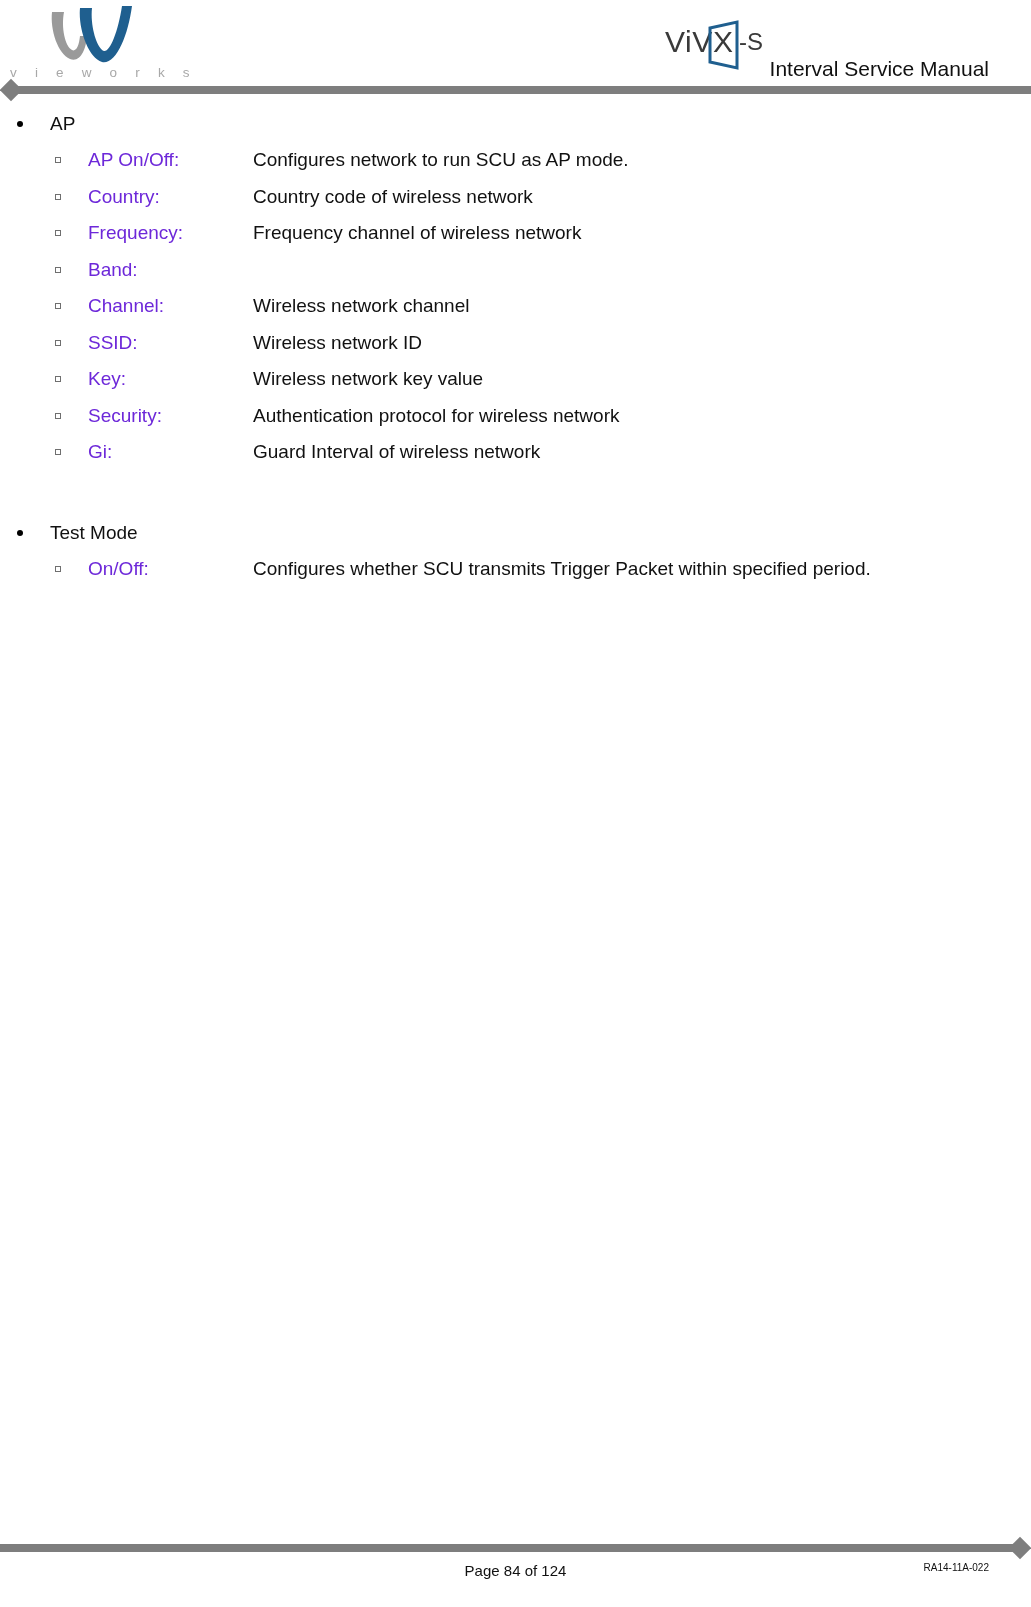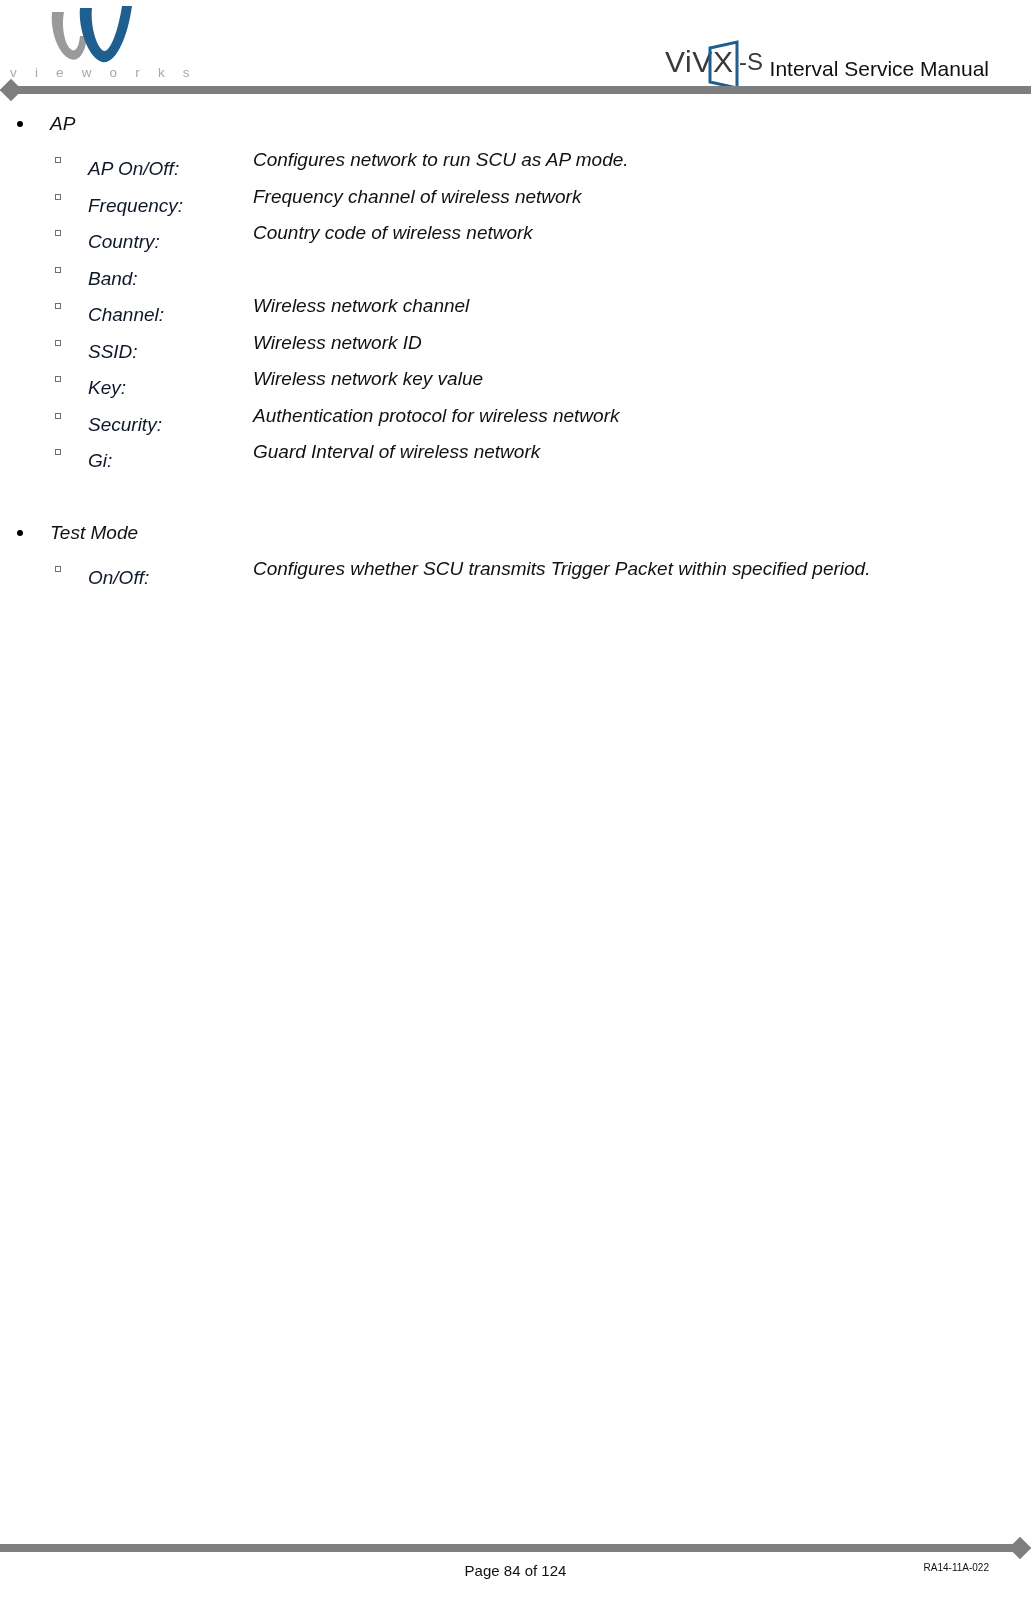--- a/index.html
+++ b/index.html
@@ -57,21 +57,21 @@
     color: #a8a8a8;
     font-weight: 400;
     white-space: nowrap;
     line-height: 1;
   }
 
   
   .product-logo {
     position: absolute;
     left: 665px;
-    top: 38px;
+    top: 18px;
     width: 130px;
     height: 54px;
   }
 
   .product-logo svg { display: block; }
 
   .manual-title {
     position: absolute;
     right: 42px;
     top: 58px;
@@ -115,21 +115,20 @@
   .header-rule .diamond {
     left: 3px;
   }
 
   
   .content {
     position: absolute;
     left: 0;
     top: 106px;
     width: 1014px;
-    font-style: italic;
   }
 
   .group { position: relative; }
 
   .group-header {
     position: relative;
     height: 36px;
     line-height: 36px;
   }
 
@@ -166,24 +165,24 @@
     width: 6px;
     height: 6px;
     border: 1px solid #6f6f6f;
     background: #ffffff;
     box-sizing: border-box;
   }
 
   .item-label {
     position: absolute;
     left: 88px;
-    top: 9px;
+    top: 0;
     font-size: 19px;
     line-height: 36.5px;
-    color: #0f172a;
+    color: #6d28d9;
     white-space: nowrap;
   }
 
   .item-desc {
     position: absolute;
     left: 253px;
     top: 0;
     font-size: 19px;
     line-height: 36.5px;
     color: #111111;
@@ -278,28 +277,28 @@
       </div>
 
       <div class="item-row">
         <span class="bullet-square"></span>
         <span class="item-label">AP On/Off:</span>
         <span class="item-desc">Configures network to run SCU as AP mode.</span>
       </div>
 
       <div class="item-row">
         <span class="bullet-square"></span>
+        <span class="item-label">Country:</span>
+        <span class="item-desc">Country code of wireless network</span>
+      </div>
+
+      <div class="item-row">
+        <span class="bullet-square"></span>
         <span class="item-label">Frequency:</span>
         <span class="item-desc">Frequency channel of wireless network</span>
-      </div>
-
-      <div class="item-row">
-        <span class="bullet-square"></span>
-        <span class="item-label">Country:</span>
-        <span class="item-desc">Country code of wireless network</span>
       </div>
 
       <div class="item-row">
         <span class="bullet-square"></span>
         <span class="item-label">Band:</span>
       </div>
 
       <div class="item-row">
         <span class="bullet-square"></span>
         <span class="item-label">Channel:</span>

